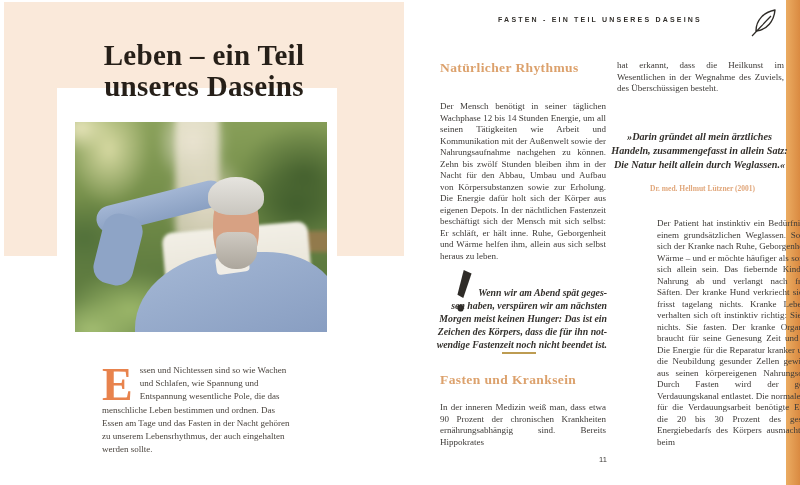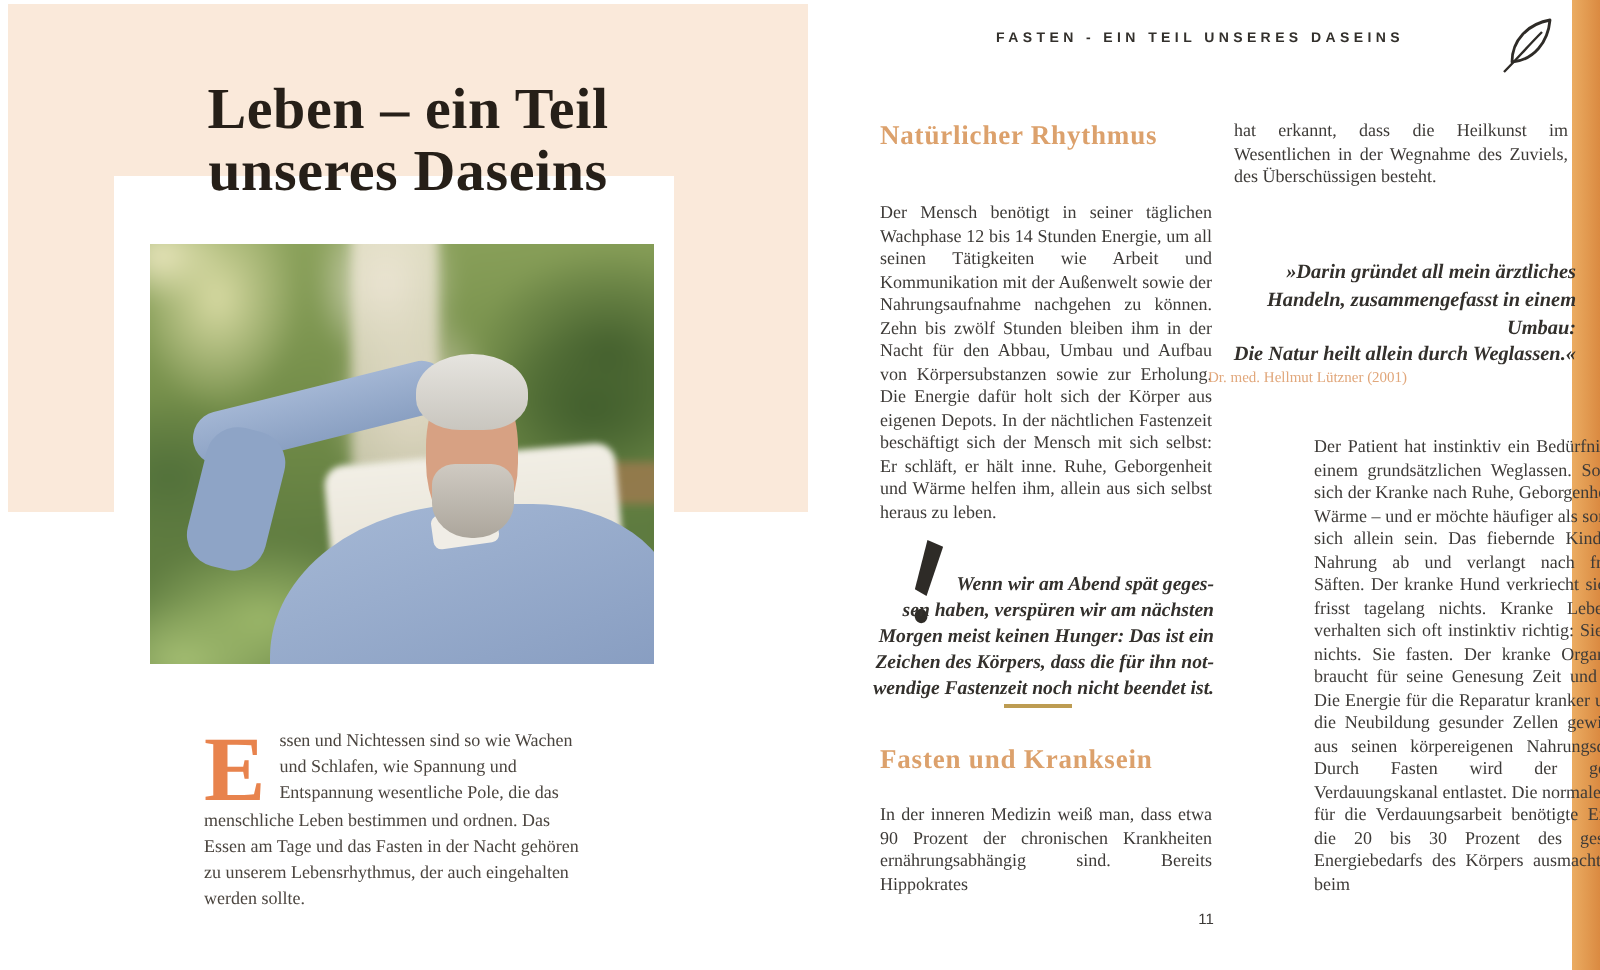--- a/index.html
+++ b/index.html
@@ -76,24 +76,24 @@
   .p1{left:20px;top:86px;width:166px;margin-top:15px;}
   .p2{left:20px;top:402px;width:166px;}
   .p3{left:197px;top:60px;width:167px;}
   .p4{left:197px;top:218px;width:167px;margin-left:40px;}
 
   .note{position:absolute;left:14px;top:286px;width:173px;text-align:right;
         font-style:italic;font-weight:bold;font-size:9.8px;line-height:13px;color:#33302c;}
   .note-icon{position:absolute;left:34px;top:268px;width:22px;height:46px;}
   .divider{position:absolute;left:82px;top:352px;width:34px;height:2px;background:var(--divider-gold);}
 
-  .quote{position:absolute;left:191px;top:130px;width:177px;text-align:right;
+  .quote{position:absolute;left:191px;top:130px;width:177px;text-align:center;
         font-style:italic;font-weight:bold;font-size:10.2px;line-height:13.8px;color:#33302c;}
-  .attribution{position:absolute;left:184px;top:184px;width:177px;
-        font-size:7.5px;color:var(--attribution-orange);}
+  .attribution{position:absolute;left:194px;top:184px;width:177px;text-align:center;
+        font-size:7.5px;color:var(--attribution-orange);font-weight:bold;}
   .pagenum{position:absolute;left:0;top:455px;width:366px;text-align:center;font-size:7.5px;
         font-family:"Liberation Sans","DejaVu Sans",sans-serif;color:#3d3a37;}
 </style>
 </head>
 <body>
 
 <div class="spread">
 
   <div class="left-page">
     <div class="cream-block"></div>
@@ -152,21 +152,21 @@
 
     <div class="divider"></div>
 
     <h2 class="h2 h2-2">Fasten und Kranksein</h2>
     <p class="body-p p2">In der inneren Medizin weiß man, dass etwa 90 Prozent der chronischen Krankheiten ernährungsabhängig sind. Bereits Hippokrates</p>
 
     <p class="body-p p3">hat erkannt, dass die Heilkunst im Wesentlichen in der Wegnahme des Zuviels, des Überschüssigen besteht.</p>
 
     <div class="quote">
       <div>»Darin gründet all mein ärztliches</div>
-      <div>Handeln, zusammengefasst in einem Umbau:</div>
+      <div>Handeln, zusammengefasst in allein Satz:</div>
       <div>Die Natur heilt allein durch Weglassen.«</div>
     </div>
     <div class="attribution">Dr. med. Hellmut Lützner (2001)</div>
 
     <p class="body-p p4">Der Patient hat instinktiv ein Bedürfnis nach einem grundsätzlichen Weglassen. So sehnt sich der Kranke nach Ruhe, Geborgenheit und Wärme – und er möchte häufiger als sonst mit sich allein sein. Das fiebernde Kind lehnt Nahrung ab und verlangt nach frischen Säften. Der kranke Hund verkriecht sich und frisst tagelang nichts. Kranke Lebewesen verhalten sich oft instinktiv richtig: Sie essen nichts. Sie fasten. Der kranke Organismus braucht für seine Genesung Zeit und Kraft. Die Energie für die Reparatur kranker und für die Neubildung gesunder Zellen gewinnt er aus seinen körpereigenen Nahrungsdepots. Durch Fasten wird der gesamte Verdauungskanal entlastet. Die normalerweise für die Verdauungsarbeit benötigte Energie, die 20 bis 30 Prozent des gesamten Energiebedarfs des Körpers ausmacht, wird beim</p>
 
     <div class="pagenum">11</div>
   </div>
 </div>
 

